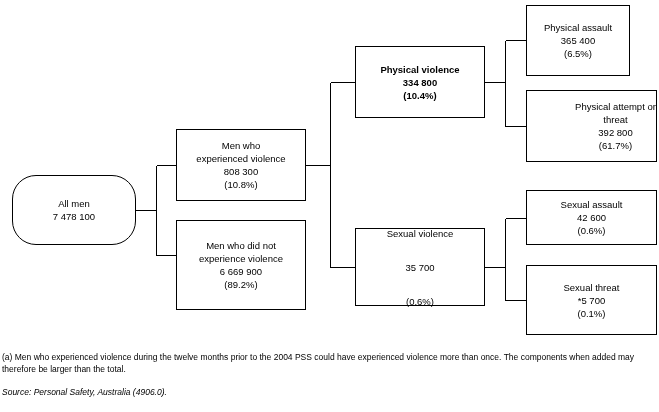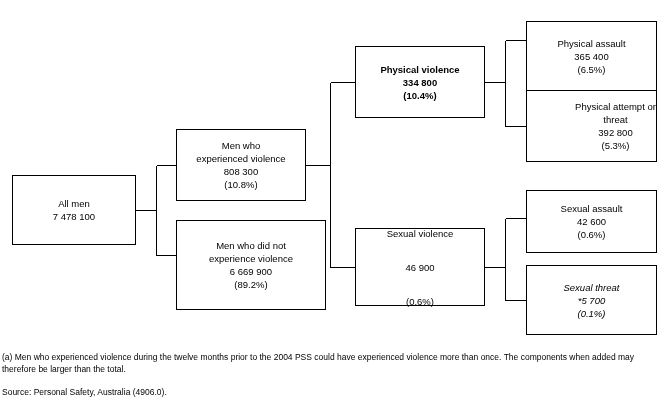--- a/index.html
+++ b/index.html
@@ -41,44 +41,45 @@
   .node .ln { display: block; white-space: nowrap; }
 
   .connector {
     position: absolute;
     z-index: 1;
     pointer-events: none;
   }
   .connector svg { display: block; }
 
   
-  #node-all-men            { left: 12px;  top: 175px; width: 124px; height: 70px; }
+  #node-all-men            { left: 12px;  top: 175px; width: 124px; height: 70px; border-radius: 24px; }
   #node-experienced        { left: 176px; top: 129px; width: 130px; height: 72px; }
-  #node-not-experienced    { left: 176px; top: 220px; width: 150px; height: 90px; }
+  #node-not-experienced    { left: 176px; top: 220px; width: 130px; height: 90px; }
   #node-physical-violence  { left: 355px; top: 46px;  width: 130px; height: 72px; font-weight: bold; }
   #node-sexual-violence    { left: 355px; top: 228px; width: 130px; height: 78px; gap: 21px; }
-  #node-physical-assault   { left: 526px; top: 5px;   width: 131px; height: 71px; margin-top: 16px; }
+  #node-physical-assault   { left: 526px; top: 5px;   width: 104px; height: 71px; }
   #node-physical-attempt   { left: 526px; top: 90px;  width: 131px; height: 72px; padding-left: 48px; }
-  #node-sexual-assault     { left: 526px; top: 190px; width: 131px; height: 63px; }
-  #node-sexual-threat      { left: 526px; top: 265px; width: 131px; height: 70px; font-style: italic; }
+  #node-sexual-assault     { left: 526px; top: 190px; width: 131px; height: 55px; }
+  #node-sexual-threat      { left: 526px; top: 265px; width: 131px; height: 70px; }
 
   
   #footnotes {
     position: absolute;
     left: 2px;
     top: 352px;
     width: 655px;
     font-size: 8.5px;
     line-height: 11.5px;
   }
   #footnote-a {
     width: 640px;
   }
   #source-line {
     margin-top: 12px;
+    font-style: italic;
     font-size: 8.5px;
   }
 </style>
 </head>
 <body>
 
 <div id="diagram">
 
   <div class="connector" style="left:136px; top:155px; width:42px; height:112px;">
     <svg width="42" height="112" viewBox="0 0 42 112">
@@ -144,35 +145,35 @@
   </div>
 
   <div class="node" id="node-physical-violence">
     <span class="ln">Physical violence</span>
     <span class="ln">334 800</span>
     <span class="ln">(10.4%)</span>
   </div>
 
   <div class="node" id="node-sexual-violence">
     <span class="ln">Sexual violence</span>
-    <span class="ln">46 900</span>
+    <span class="ln">35 700</span>
     <span class="ln">(0.6%)</span>
   </div>
 
   <div class="node" id="node-physical-assault">
     <span class="ln">Physical assault</span>
     <span class="ln">365 400</span>
     <span class="ln">(6.5%)</span>
   </div>
 
   <div class="node" id="node-physical-attempt">
     <span class="ln">Physical attempt or</span>
     <span class="ln">threat</span>
     <span class="ln">392 800</span>
-    <span class="ln">(5.3%)</span>
+    <span class="ln">(61.7%)</span>
   </div>
 
   <div class="node" id="node-sexual-assault">
     <span class="ln">Sexual assault</span>
     <span class="ln">42 600</span>
     <span class="ln">(0.6%)</span>
   </div>
 
   <div class="node" id="node-sexual-threat">
     <span class="ln">Sexual threat</span>

